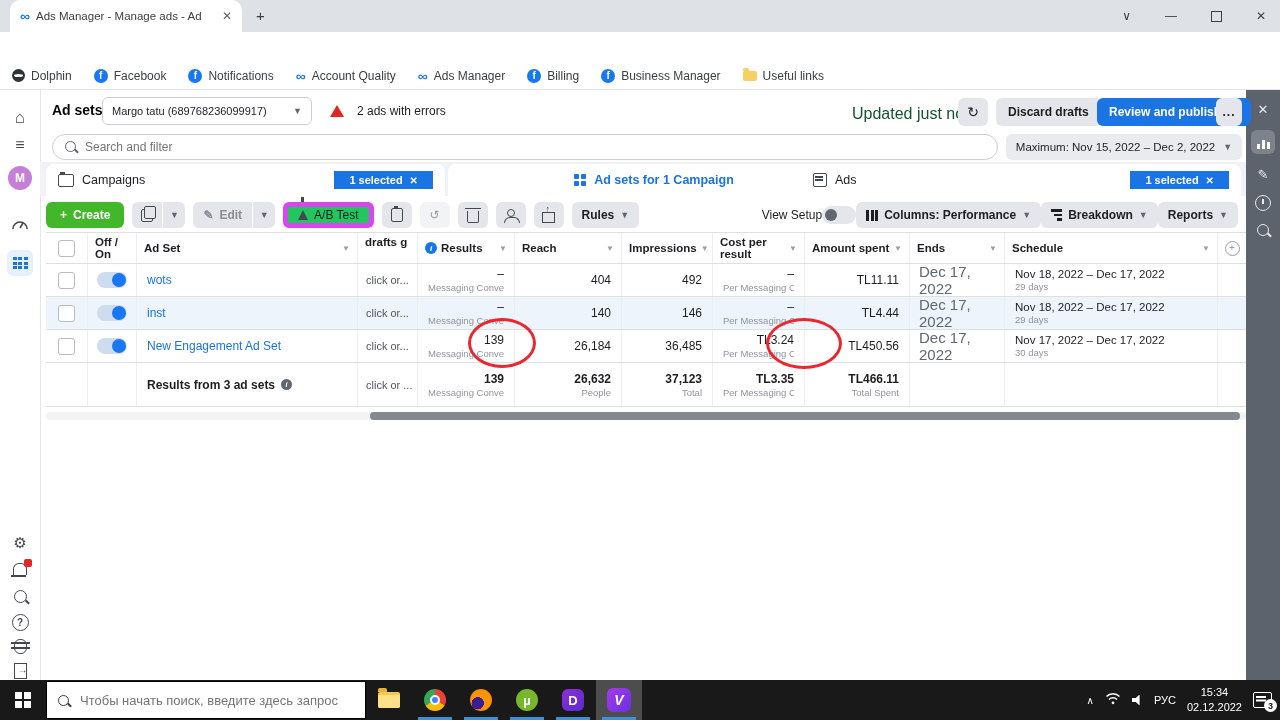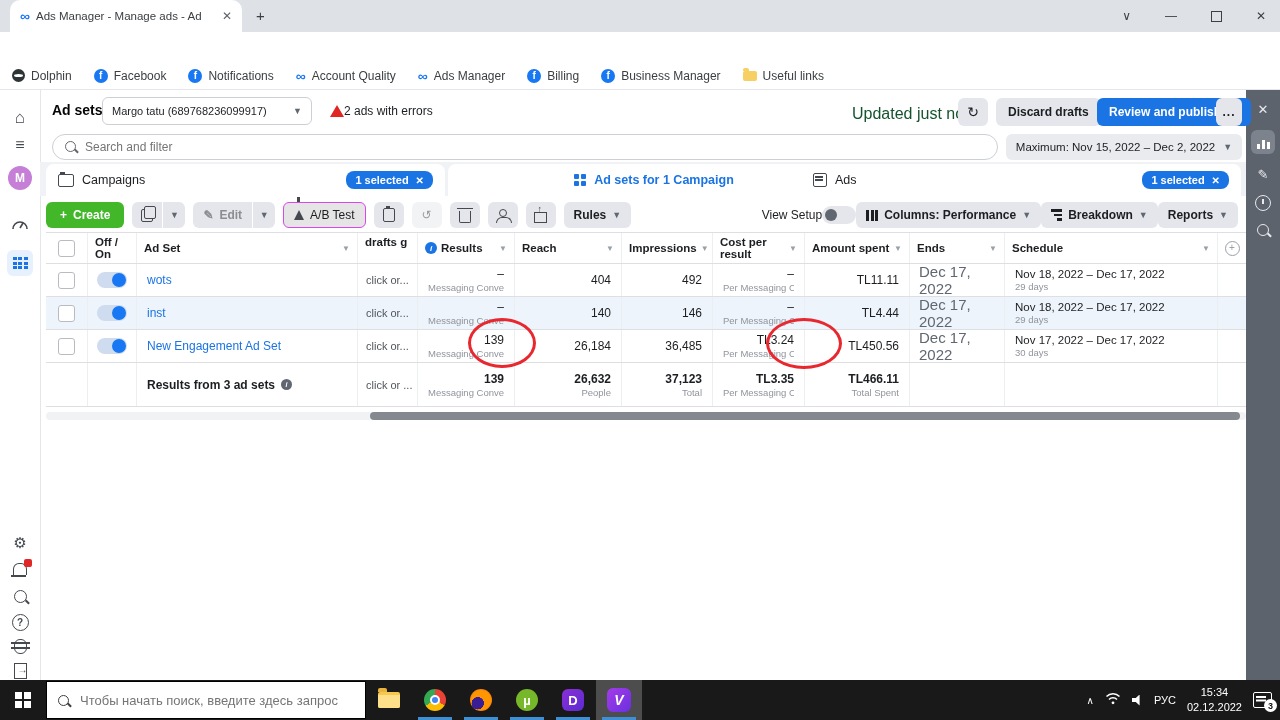--- a/index.html
+++ b/index.html
@@ -71,21 +71,21 @@
   .rract{width:24px;height:24px;background:#7d838c;border-radius:6px;display:flex;align-items:end;justify-content:center;gap:2px;padding-bottom:5px;box-sizing:border-box}
   .bars i{display:block;width:3px;background:#fff}
   .rrpencil{font-size:13px}
   .rrclock{width:14px;height:14px;border:1.6px solid #e7e9ec;border-radius:50%;position:relative}
   .rrclock::after{content:'';position:absolute;left:6px;top:3px;width:1.5px;height:5px;background:#e7e9ec}
   
   .pglabel{left:52px;top:12px;font-size:14px;font-weight:700;color:#050505}
   .acct{left:102px;top:7px;width:210px;height:28px;border:1px solid #ccd0d5;border-radius:6px;background:#fff;
         display:flex;align-items:center;justify-content:space-between;padding:0 9px;box-sizing:border-box;font-size:11px}
   .caret{color:#606770;font-size:9px}
-  .warn{left:330px;top:14px;display:flex;align-items:center;gap:0;font-size:12px}
+  .warn{left:330px;top:14px;display:flex;align-items:center;gap:13px;font-size:12px}
   .tri{width:0;height:0;border-left:7px solid transparent;border-right:7px solid transparent;border-bottom:12px solid #e02522}
   .updated{left:852px;top:15px;font-size:16px;color:#14532d}
   .gbtn{background:#e4e6eb;border-radius:6px;font-weight:700;font-size:12px;color:#1c1e21;
         display:flex;align-items:center;justify-content:center;box-sizing:border-box}
   .refresh{left:958px;top:8px;width:30px;height:28px;font-size:14px;font-weight:400}
   .discard{left:996px;top:8px;height:28px;padding:0 12px}
   .review{left:1097px;top:8px;height:28px;padding:0 12px;background:#1b74e4;border-radius:6px;color:#fff;
           font-weight:700;font-size:12px;display:flex;align-items:center}
   .morebtn{left:1216px;top:8px;width:26px;height:28px;letter-spacing:1px}
   
@@ -93,36 +93,36 @@
   .srchwrap input{width:100%;height:100%;border:1px solid #ccd0d5;border-radius:14px;box-sizing:border-box;
         padding:0 10px 0 32px;font-size:12px;font-family:"Liberation Sans",sans-serif;color:#1c1e21;outline:none}
   .srchwrap .mag{position:absolute;left:13px;top:7px;color:#65676b}
   .datepill{left:1006px;top:44px;width:236px;height:26px;background:#e9ebee;border-radius:6px;
             display:flex;align-items:center;justify-content:center;gap:8px;font-size:11.5px}
   
   .tabsbg{left:40px;top:72px;width:1206px;height:34px;background:#f0f2f5}
   .ftab{position:absolute;top:2px;height:32px;background:#fff;border-radius:8px 8px 0 0;display:flex;
         align-items:center;gap:8px;padding:0 12px;box-sizing:border-box;font-size:12.5px;font-weight:700;color:#1c1e21}
   .ftab .pill{margin-left:auto}
-  .pill{background:#1b74e4;color:#fff;font-size:11px;font-weight:700;border-radius:8px;padding:3px 9px;
+  .pill{background:#1b74e4;color:#fff;font-size:11px;font-weight:700;border-radius:0;padding:3px 15px;
         display:flex;align-items:center;gap:7px}
   .pill .px{font-size:10px}
   .foldico{width:14px;height:11px;border:1.5px solid #444950;border-radius:2px;position:relative}
   .foldico::before{content:'';position:absolute;left:1px;top:-3px;width:5px;height:2px;background:#444950}
   .adsico{width:12px;height:12px;border:1.6px solid #444950;border-radius:2px;position:relative}
   .adsico::after{content:'';position:absolute;left:1px;top:2px;width:8px;height:1.5px;background:#444950;box-shadow:0 3px 0 #444950}
   .bluegrid{display:grid;grid-template-columns:5px 5px;grid-template-rows:5px 5px;gap:2px}
   .bluegrid i{background:#1b74e4;border-radius:1px;display:block}
   
   .tbleft{left:46px;top:112px;display:flex;gap:8px;align-items:center}
   .tbright{right:42px;top:112px;display:flex;align-items:center}
   .btn{height:26px;border-radius:6px;display:flex;align-items:center;gap:6px;padding:0 10px;
        box-sizing:border-box;font-size:12px;font-weight:700;background:#e4e6eb;color:#1c1e21}
   .btn.greenbtn{background:#42b72a;color:#fff;padding:0 14px}
-  .btn.whitebtn{background:#e5e5e5;border:1px solid #d946ef;font-weight:400}
+  .btn.whitebtn{background:#22c55e;border:5px solid #d946ef;font-weight:400}
   .btn.icobtn{width:30px;padding:0;justify-content:center;font-weight:400}
   .grp{display:flex;gap:1px}
   .grp .btn:first-child{border-radius:6px 0 0 6px}
   .grp .btn:last-child{border-radius:0 6px 6px 0;width:22px;padding:0;justify-content:center}
   .muted{color:#8a8d91}
   .dupico{width:10px;height:11px;border:1.5px solid #444950;border-radius:2px;position:relative}
   .dupico::before{content:'';position:absolute;left:2px;top:-4px;width:10px;height:11px;border:1.5px solid #444950;border-radius:2px;background:#e4e6eb}
   .clipico{width:10px;height:12px;border:1.5px solid #444950;border-radius:2px;position:relative}
   .clipico::before{content:'';position:absolute;left:2px;top:-3px;width:4px;height:2px;background:#444950}
   .trashico{width:10px;height:11px;border:1.5px solid #444950;border-top:none;border-radius:0 0 2px 2px;position:relative;margin-top:3px}

